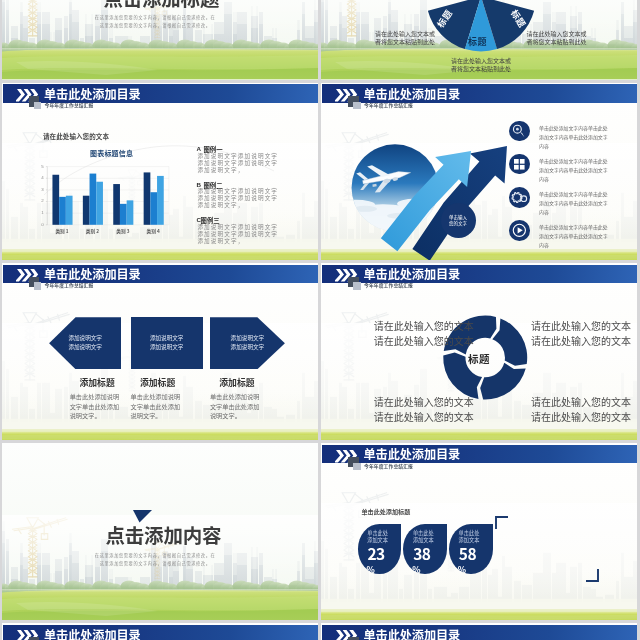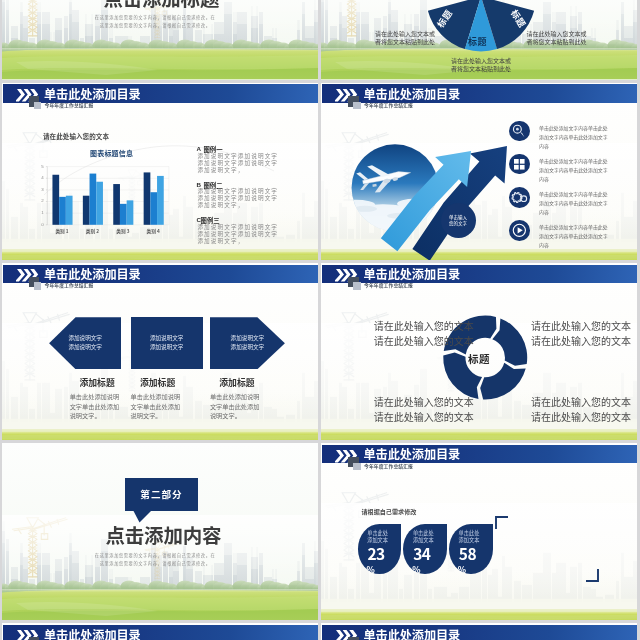--- a/index.html
+++ b/index.html
@@ -1502,21 +1502,20 @@
               <ellipse cx="309" cy="144.69" rx="6.6" ry="4.2"></ellipse>
               <ellipse cx="316" cy="145.24" rx="5.6" ry="3.2"></ellipse>
               <rect x="0" y="146" width="316" height="5"></rect>
             </g>
  <path d="M0 149.5 C60 145.5 150 147 316 148 L316 177.3 L0 177.3 Z" fill="url(#grass)"></path>
  <path d="M0 156 C70 152 170 157 316 153 L316 166 C170 170 70 163 0 168 Z" fill="#cbe489" opacity=".38"></path>
  <path d="M0 170 C80 165 200 171 316 166 L316 177.3 L0 177.3 Z" fill="#8dc143" opacity=".32"></path>
  <path d="M14 160 C64 157 110 161 156 168 L104 173 L26 167 Z" fill="#ffffff" opacity=".12"></path>
 </svg>
 </div>
-<div class="sec-badge cn" style="left:123.9px;top:35px;width:72.2px;height:32.5px">第二部分</div>
 <svg style="position:absolute;left:131px;top:67px" width="22" height="13" viewBox="0 0 22 13">
           <path d="M0 0 L19 0 L6.5 12.6 Z" fill="#15356c"></path>
         </svg>
 <div class="sec-title cn" style="left:104px;top:81.5px">点击添加内容</div>
 <div class="sec-sub cn" style="left:93.1px;top:108.3px;width:121px">在这里添加您需要的文字内容，请根据自己需求修改。在这里添加您需要的文字内容，请根据自己需求修改。</div>
       </div>
       <div class="slide">
 <div class="bg">
 <svg class="bgsvg" viewBox="0 0 316 177.5" preserveAspectRatio="none">
  <defs>
@@ -1624,28 +1623,28 @@
 <div class="hdr"></div>
 <svg width="25" height="13" viewBox="0 0 25 13" style="position:absolute;left:14.4px;top:6.6px">
  <path d="M1.0 0 L4.9 0 L9.0 5.5 L2.9 12.4 L-0.9 12.4 L5.1 5.5 Z" fill="#fff"></path>
  <path d="M7.6 0 L11.5 0 L15.6 5.5 L9.5 12.4 L5.7 12.4 L11.7 5.5 Z" fill="#fff"></path>
  <path d="M14.2 0 L18.1 0 L22.2 5.5 L16.1 12.4 L12.3 12.4 L18.3 5.5 Z" fill="#fff"></path>
 </svg>
 <div class="sq1" style="left:27.3px;top:13.8px"></div>
 <div class="sq2" style="left:32.4px;top:19.7px"></div>
 <div class="htitle" style="left:42.5px;top:5.4px">单击此处添加目录</div>
 <div class="hsub" style="left:43px;top:18.5px">今年年度工作总结汇报</div>
-<div class="pc-cap cn" style="left:40.5px;top:63.5px">请根据自己需求修改</div>
+<div class="pc-cap cn" style="left:40.5px;top:63.5px">单击此处添加标题</div>
 <div class="pc-sh" style="left:36.6px"></div>
   <div class="pc-l cn" style="left:36.6px;top:87.4px">单击此处<br>添加文本</div>
   <div class="pc-v cn" style="left:36.6px;top:103.3px">23</div>
   <div class="pc-u cn" style="left:36.6px;top:121.5px">%</div>
         <div class="pc-sh" style="left:82.30000000000001px"></div>
   <div class="pc-l cn" style="left:82.30000000000001px;top:87.4px">单击此处<br>添加文本</div>
-  <div class="pc-v cn" style="left:82.30000000000001px;top:103.3px">34</div>
+  <div class="pc-v cn" style="left:82.30000000000001px;top:103.3px">38</div>
   <div class="pc-u cn" style="left:82.30000000000001px;top:121.5px">%</div>
         <div class="pc-sh" style="left:128px"></div>
   <div class="pc-l cn" style="left:128px;top:87.4px">单击此处<br>添加文本</div>
   <div class="pc-v cn" style="left:128px;top:103.3px">58</div>
   <div class="pc-u cn" style="left:128px;top:121.5px">%</div>
 <svg style="position:absolute;left:174.2px;top:72.9px" width="104" height="66" viewBox="0 0 104 66">
  <path d="M1 13 L1 1 L13 1" fill="none" stroke="#1b3a6e" stroke-width="1.9"></path>
  <path d="M103 53 L103 65 L91 65" fill="none" stroke="#1b3a6e" stroke-width="1.9"></path>
 </svg>
       </div>

